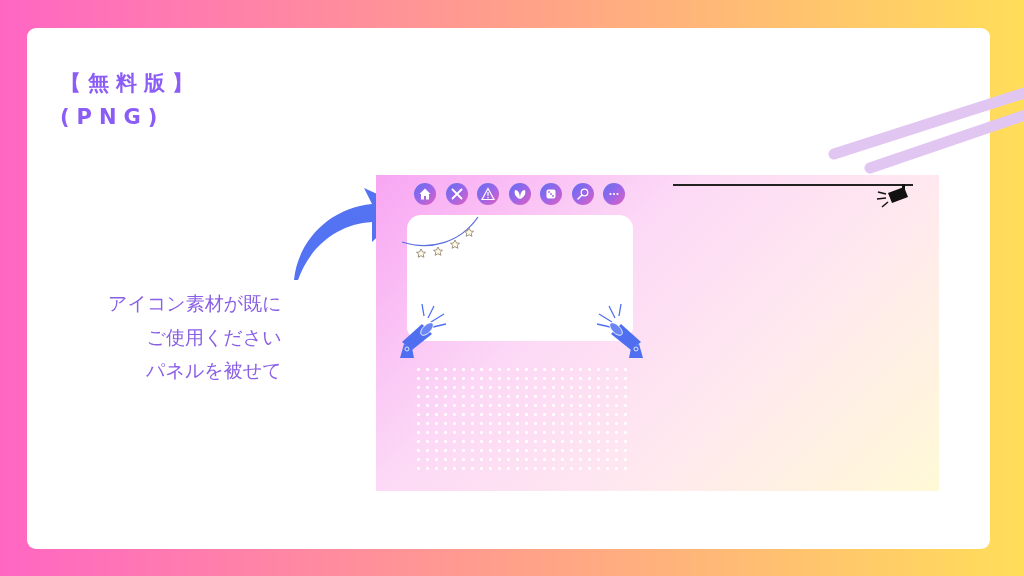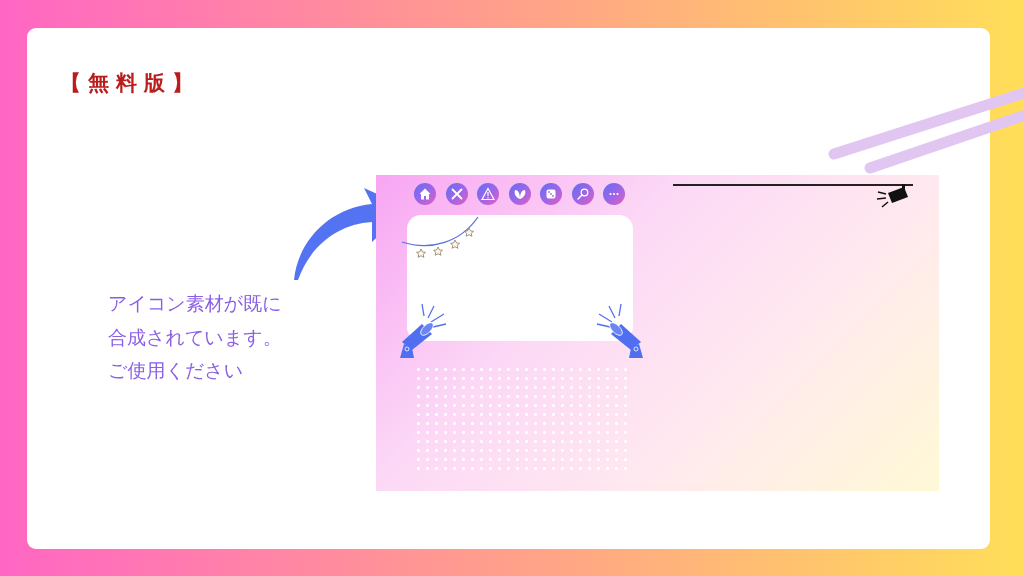--- a/index.html
+++ b/index.html
@@ -6,29 +6,29 @@
   body {
     width:1024px; height:576px; overflow:hidden; position:relative;
     background: linear-gradient(90deg, #ff66c4 0%, #ffa08a 50%, #ffde59 100%);
     font-family: "DejaVu Sans", sans-serif;
   }
   .card {
     position:absolute; left:27px; top:28px; width:963px; height:521px;
     background:#ffffff; border-radius:9px;
   }
   .title {
-    position:absolute; left:60px; top:66px; color:#b91c1c;
+    position:absolute; left:60px; top:66px; color:#8b5cf6;
     font-weight:bold; font-size:21px; letter-spacing:7px; line-height:34px;
   }
   .title div { white-space:nowrap; }
   .stripes { position:absolute; left:820px; top:70px; width:204px; height:110px; }
   .arrow { position:absolute; left:280px; top:180px; width:140px; height:110px; }
   .body-text {
     position:absolute; left:108px; top:287px; color:#8a5fe6;
-    font-size:19px; line-height:33.5px;
+    font-size:19px; line-height:33.5px;text-align:right;
   }
   .body-text div { white-space:nowrap; }
   .panel {
     position:absolute; left:376px; top:175px; width:563px; height:316px;
     background: linear-gradient(135deg, #f8a6f3 0%, #fcd8f6 35%, #ffe9ef 65%, #fff9d6 100%);
   }
   .icon-row { position:absolute; left:38px; top:8px; display:flex; gap:9.5px; }
   .icon-btn {
     width:22px; height:22px; border-radius:50%;
     background: linear-gradient(135deg, #5f6ff2 0%, #9b66e8 50%, #e35fbf 100%);
@@ -50,35 +50,36 @@
     background-size:9px 9px;
   }
 </style>
 </head>
 <body>
 
 <div class="card"></div>
 
 <div class="title">
   <div>【無料版】</div>
+  <div>(PNG)</div>
 </div>
 
 <svg class="stripes" viewBox="0 0 204 110">
   <line x1="14" y1="84" x2="220" y2="18" stroke="#e2c6f2" stroke-width="11" stroke-linecap="round"></line>
   <line x1="50" y1="98" x2="220" y2="40" stroke="#e2c6f2" stroke-width="11" stroke-linecap="round"></line>
 </svg>
 
 <svg class="arrow" viewBox="0 0 140 110">
   <path d="M14 100 C 18 60, 50 28, 92 24 L 84 8 L 128 28 L 92 62 L 92 42 C 58 44, 30 66, 18 100 Z" fill="#5473f2"></path>
 </svg>
 
 <div class="body-text">
   <div>アイコン素材が既に</div>
-  <div>合成されています。</div>
   <div>ご使用ください</div>
+  <div>パネルを被せて</div>
 </div>
 
 <div class="panel">
   <div class="icon-row">
     <div class="icon-btn">
       <svg viewBox="0 0 14 14">
           <path d="M7 1.5 L1.5 7 H3 V12.5 H6 V9 H8 V12.5 H11 V7 H12.5 Z" fill="#fff"></path>
         </svg>
     </div>
     <div class="icon-btn">

